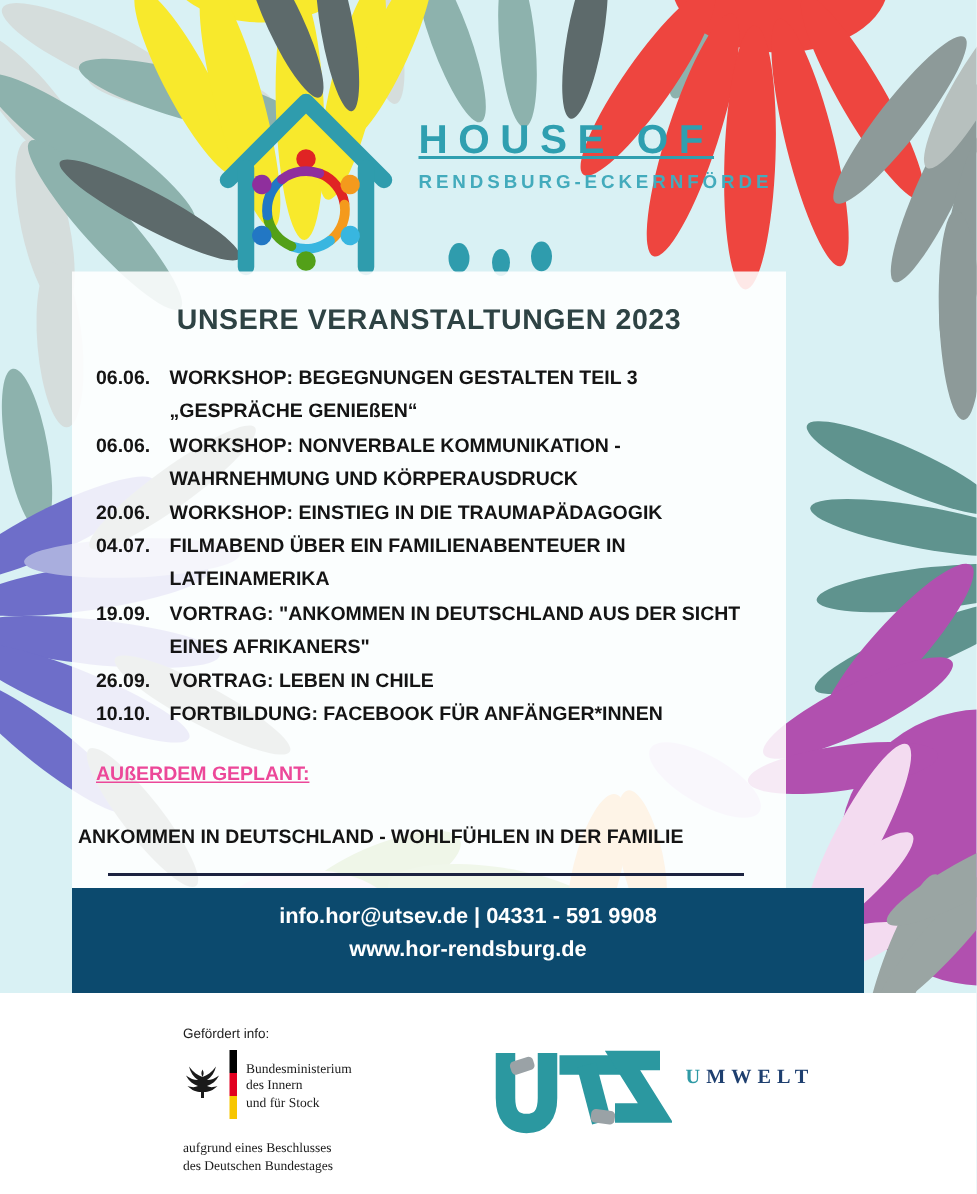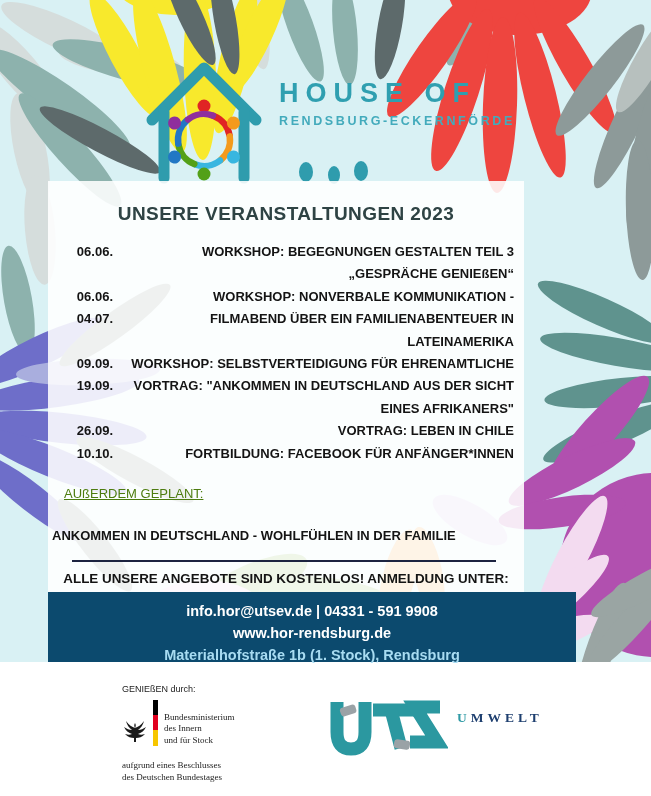--- a/index.html
+++ b/index.html
@@ -6,53 +6,53 @@
   body{
     width:651px;height:796px;position:relative;overflow:hidden;
     background:#ffffff;
     font-family:"Liberation Sans", sans-serif;
   }
   .flyer-bg{position:absolute;left:0;top:0;width:651px;height:662px;background:#d9f1f4;}
   .deco{position:absolute;left:0;top:0;}
   
   .house-logo{position:absolute;left:138px;top:54px;}
   .logo-text{position:absolute;left:279px;top:78px;}
-  .logo-l1{color:#2f9fb0;font-size:27px;font-weight:bold;letter-spacing:7px;line-height:30px;}
+  .logo-l1{color:#2f9fb0;font-size:27px;font-weight:bold;letter-spacing:7px;line-height:30px;text-decoration:underline;}
   .logo-l2{color:#1a5fa5;font-size:27px;font-weight:bold;letter-spacing:4px;line-height:30px;margin-top:3px;}
   .logo-l3{color:#43abbc;font-size:12.5px;font-weight:bold;letter-spacing:2.6px;margin-top:6px;}
   
   .panel{
     position:absolute;left:48px;top:181px;width:476px;height:481px;
     background:rgba(255,255,255,0.88);
   }
   .title{
     text-align:center;margin-top:22px;font-size:19px;font-weight:bold;
     color:#2e4344;letter-spacing:0.4px;
   }
-  .events{margin:16px 10px 16px 16px;text-align:right;}
+  .events{margin:16px 10px 16px 16px;}
   .event-row{display:flex;font-size:13px;font-weight:bold;color:#141414;line-height:22.4px;}
   .event-date{width:49px;flex-shrink:0;}
   .event-text{flex:1;}
   .planned-heading{
-    margin:21px 0 0 16px;font-size:13px;font-weight:normal;color:#4d7c0f;
+    margin:21px 0 0 16px;font-size:13px;font-weight:bold;color:#ec4899;
     text-decoration:underline;
   }
   .planned-item{margin:27px 0 0 4px;font-size:13px;font-weight:bold;color:#141414;}
   .divider{margin:17px 28px 0 24px;border-top:2px solid #1c2340;}
   .note{text-align:center;margin-top:9px;font-size:13.4px;font-weight:bold;color:#141414;}
   .contact-bar{
     position:absolute;left:0;bottom:0;width:528px;height:70px;
     background:#0c4a6e;text-align:center;color:#ffffff;font-weight:bold;
   }
   .contact-l1{font-size:14.5px;padding-top:8px;line-height:22px;}
   .contact-l2{font-size:14.5px;line-height:22px;}
   .contact-l3{font-size:14.5px;line-height:22px;color:#a8dcf2;}
   
   .funded-by{position:absolute;left:122px;top:684px;font-size:9px;color:#1c1c1c;}
-  .bmi-logo{position:absolute;left:122px;top:700px;display:flex;align-items:flex-end;}
+  .bmi-logo{position:absolute;left:122px;top:700px;display:flex;align-items:center;}
   .bmi-stripe{width:5px;height:46px;margin:0 6px 0 5px;
     background:linear-gradient(to bottom,#000000 0 33%,#e1001f 33% 66%,#f7c600 66% 100%);}
   .bmi-text{font-family:"Liberation Serif", serif;font-size:9px;line-height:11.5px;color:#1c1c1c;padding-top:2px;}
   .funding-note{position:absolute;left:122px;top:760px;font-family:"Liberation Serif", serif;
     font-size:9px;line-height:11.5px;color:#1c1c1c;}
   .uts-logo{position:absolute;left:326px;top:696px;}
   .uts-wordmark{position:absolute;left:457px;top:707px;}
   .uts-line{font-size:13.5px;font-weight:bold;letter-spacing:4px;line-height:21.5px;color:#1e3f6f;font-family:Liberation Serif, serif;}
   .uts-first{color:#2f9aa5;}
 </style>
@@ -221,26 +221,30 @@
   <div class="events">
     <div class="event-row">
         <span class="event-date">06.06.</span>
         <span class="event-text">WORKSHOP: BEGEGNUNGEN GESTALTEN TEIL 3 „GESPRÄCHE GENIEßEN“</span>
       </div>
     <div class="event-row">
         <span class="event-date">06.06.</span>
         <span class="event-text">WORKSHOP: NONVERBALE KOMMUNIKATION -</span>
       </div>
     <div class="event-row">
+        <span class="event-date"></span>
+        <span class="event-text">WAHRNEHMUNG UND KÖRPERAUSDRUCK</span>
+      </div>
+    <div class="event-row">
+        <span class="event-date">20.06.</span>
+        <span class="event-text">WORKSHOP: EINSTIEG IN DIE TRAUMAPÄDAGOGIK</span>
+      </div>
+    <div class="event-row">
         <span class="event-date">04.07.</span>
         <span class="event-text">FILMABEND ÜBER EIN FAMILIENABENTEUER IN LATEINAMERIKA</span>
-      </div>
-    <div class="event-row">
-        <span class="event-date">09.09.</span>
-        <span class="event-text">WORKSHOP: SELBSTVERTEIDIGUNG FÜR EHRENAMTLICHE</span>
       </div>
     <div class="event-row">
         <span class="event-date">19.09.</span>
         <span class="event-text">VORTRAG: "ANKOMMEN IN DEUTSCHLAND AUS DER SICHT</span>
       </div>
     <div class="event-row">
         <span class="event-date"></span>
         <span class="event-text">EINES AFRIKANERS"</span>
       </div>
     <div class="event-row">
@@ -254,25 +258,24 @@
   </div>
 
   <div class="planned-heading">AUßERDEM GEPLANT:</div>
   <div class="planned-item">ANKOMMEN IN DEUTSCHLAND - WOHLFÜHLEN IN DER FAMILIE</div>
   <div class="divider"></div>
   <div class="note">ALLE UNSERE ANGEBOTE SIND KOSTENLOS! ANMELDUNG UNTER:</div>
 
   <div class="contact-bar">
     <div class="contact-l1">info.hor@utsev.de | 04331 - 591 9908</div>
     <div class="contact-l2">www.hor-rendsburg.de</div>
-    <div class="contact-l3">Materialhofstraße 1b (1. Stock), Rendsburg</div>
   </div>
 </div>
 
-<div class="funded-by">GENIEßEN durch:</div>
+<div class="funded-by">Gefördert info:</div>
 
 <div class="bmi-logo">
   <svg width="26" height="26" viewBox="0 0 26 26">
     <path fill="#1a1a1a" d="M13 3c1 2 1 3 0 5 3-1 6-3 9-7-1 4-3 7-6 9 3 0 5-1 8-3-2 4-5 6-8 7 2 1 4 1 7 0-3 3-6 4-9 4v4h-2v-4c-3 0-6-1-9-4 3 1 5 1 7 0-3-1-6-3-8-7 3 2 5 3 8 3-3-2-5-5-6-9 3 4 6 6 9 7-1-2-1-3 0-5z"></path>
   </svg>
   <div class="bmi-stripe"></div>
   <div class="bmi-text">
     <div>Bundesministerium</div>
     <div>des Innern</div>
     <div>und für Stock</div>

